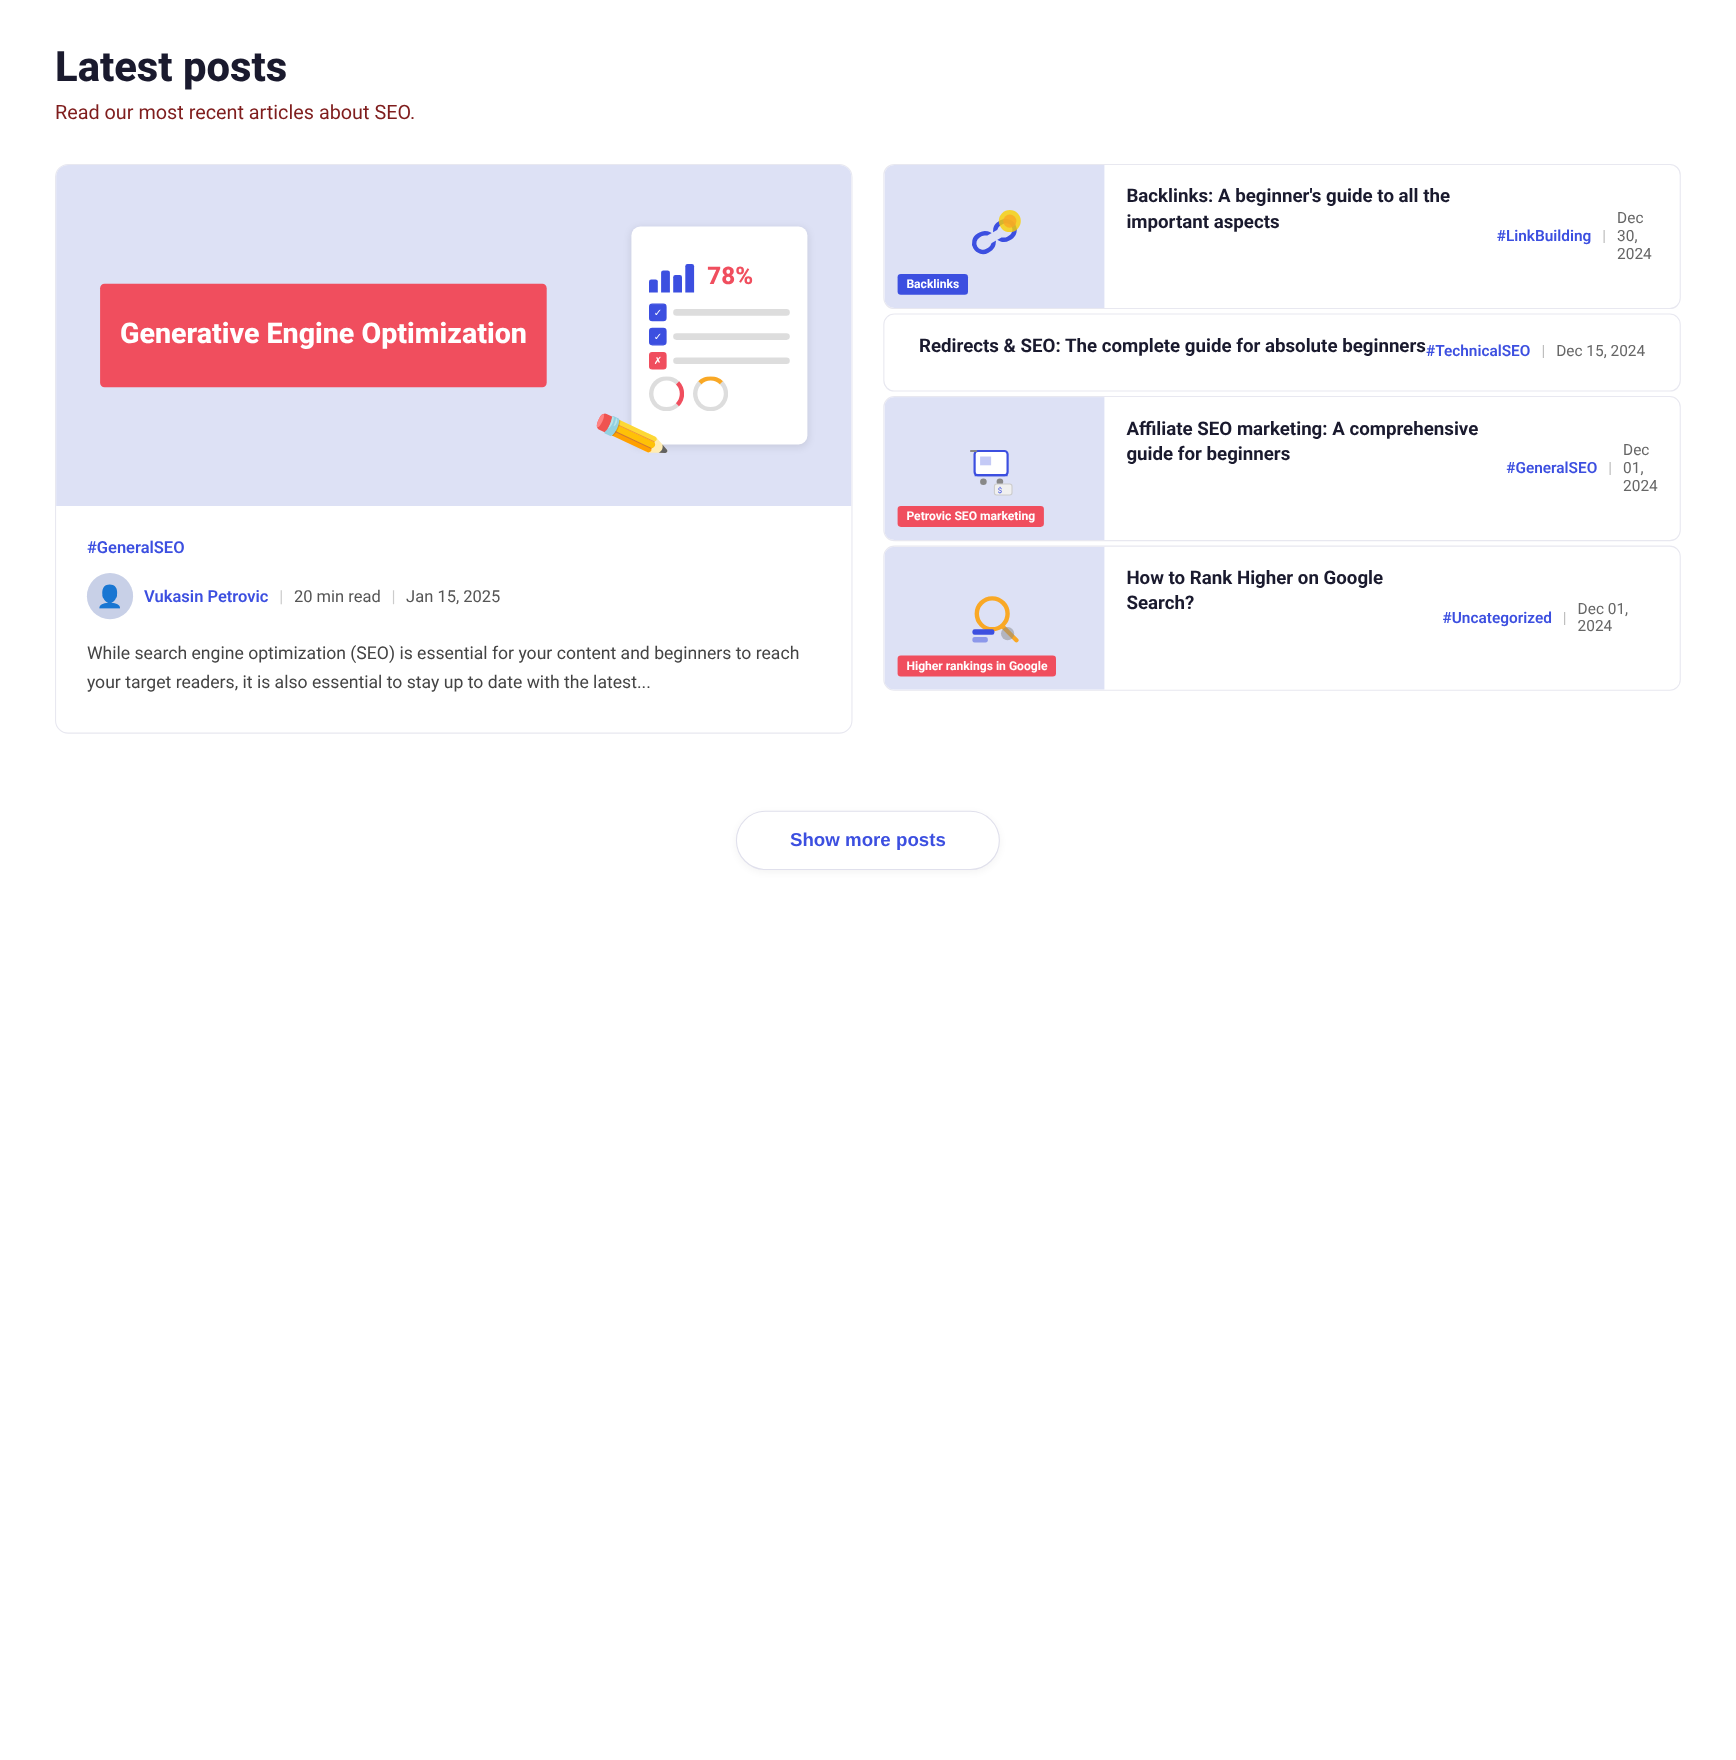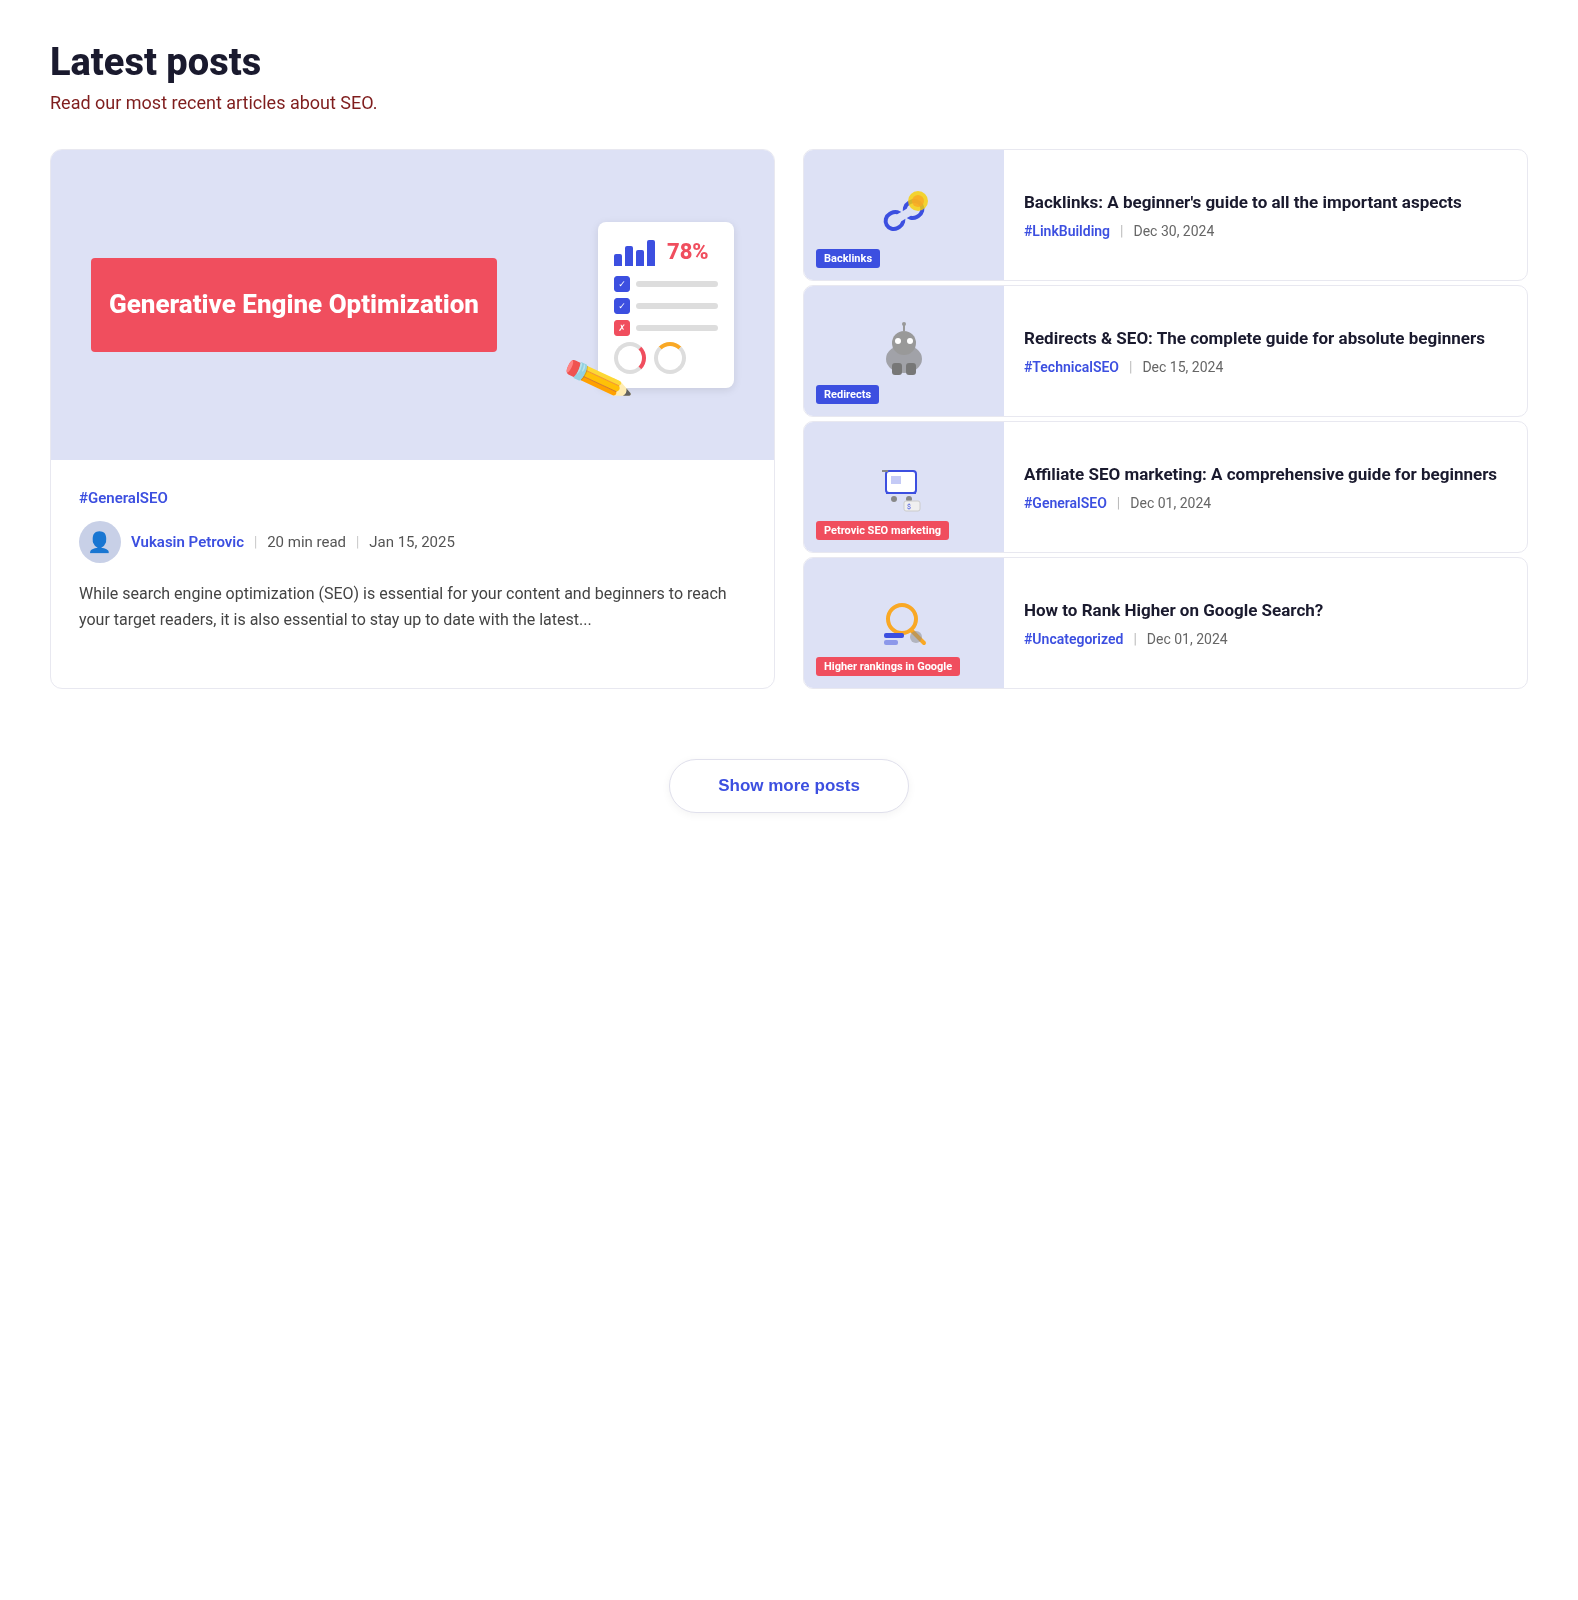--- a/index.html
+++ b/index.html
@@ -58,22 +58,22 @@
       color: #fff;
       font-weight: 800;
       font-size: 26px;
       line-height: 1.2;
       padding: 31px 18px;
       border-radius: 4px;
     }
     .report-card-graphic {
       background: #fff;
       border-radius: 8px;
-      padding: 14px 16px;
-      width: 136px;
+      padding: 30px 16px;
+      width: 160px;
       position: relative;
       box-shadow: 0 2px 8px rgba(0,0,0,0.1);
     }
     .report-header {
       display: flex;
       align-items: center;
       gap: 8px;
       margin-bottom: 10px;
     }
     .bar-chart {
@@ -211,21 +211,20 @@
       font-size: 11px;
       font-weight: 700;
       padding: 3px 8px;
       border-radius: 3px;
     }
     .thumb-label.red { background: #f04e5e; }
     .side-post-content {
       padding: 18px 20px;
       flex: 1;
       display: flex;
-      flex-direction: column;
       justify-content: center;
     }
     .side-post-title {
       font-size: 17px;
       font-weight: 700;
       color: #1a1a2e;
       line-height: 1.35;
       margin-bottom: 10px;
     }
     .side-post-meta {
@@ -349,35 +348,20 @@
     <div class="side-post-content">
       <div class="side-post-title">Backlinks: A beginner's guide to all the important aspects</div>
       <div class="side-post-meta">
         <a class="side-post-tag" href="#">#LinkBuilding</a>
         <span class="meta-sep">|</span>
         <span class="side-post-date">Dec 30, 2024</span>
       </div>
     </div>
   </div>
       <div class="side-post-item">
-    <div class="side-post-thumb">
-      <div style="display:flex;align-items:center;justify-content:center;width:100%;height:100%;padding:10px;">
-        <svg width="60" height="60" viewBox="0 0 60 60" fill="none">
-    <ellipse cx="30" cy="38" rx="18" ry="14" fill="#888" opacity="0.7"></ellipse>
-    <circle cx="30" cy="22" r="12" fill="#999"></circle>
-    <circle cx="24" cy="20" r="3" fill="#fff"></circle>
-    <circle cx="36" cy="20" r="3" fill="#fff"></circle>
-    <rect x="18" y="42" width="10" height="12" rx="3" fill="#777"></rect>
-    <rect x="32" y="42" width="10" height="12" rx="3" fill="#777"></rect>
-    <line x1="30" y1="10" x2="30" y2="4" stroke="#999" stroke-width="2"></line>
-    <circle cx="30" cy="3" r="2" fill="#999"></circle>
-  </svg>
-      </div>
-      <span class="thumb-label ">Redirects</span>
-    </div>
     <div class="side-post-content">
       <div class="side-post-title">Redirects &amp; SEO: The complete guide for absolute beginners</div>
       <div class="side-post-meta">
         <a class="side-post-tag" href="#">#TechnicalSEO</a>
         <span class="meta-sep">|</span>
         <span class="side-post-date">Dec 15, 2024</span>
       </div>
     </div>
   </div>
       <div class="side-post-item">

